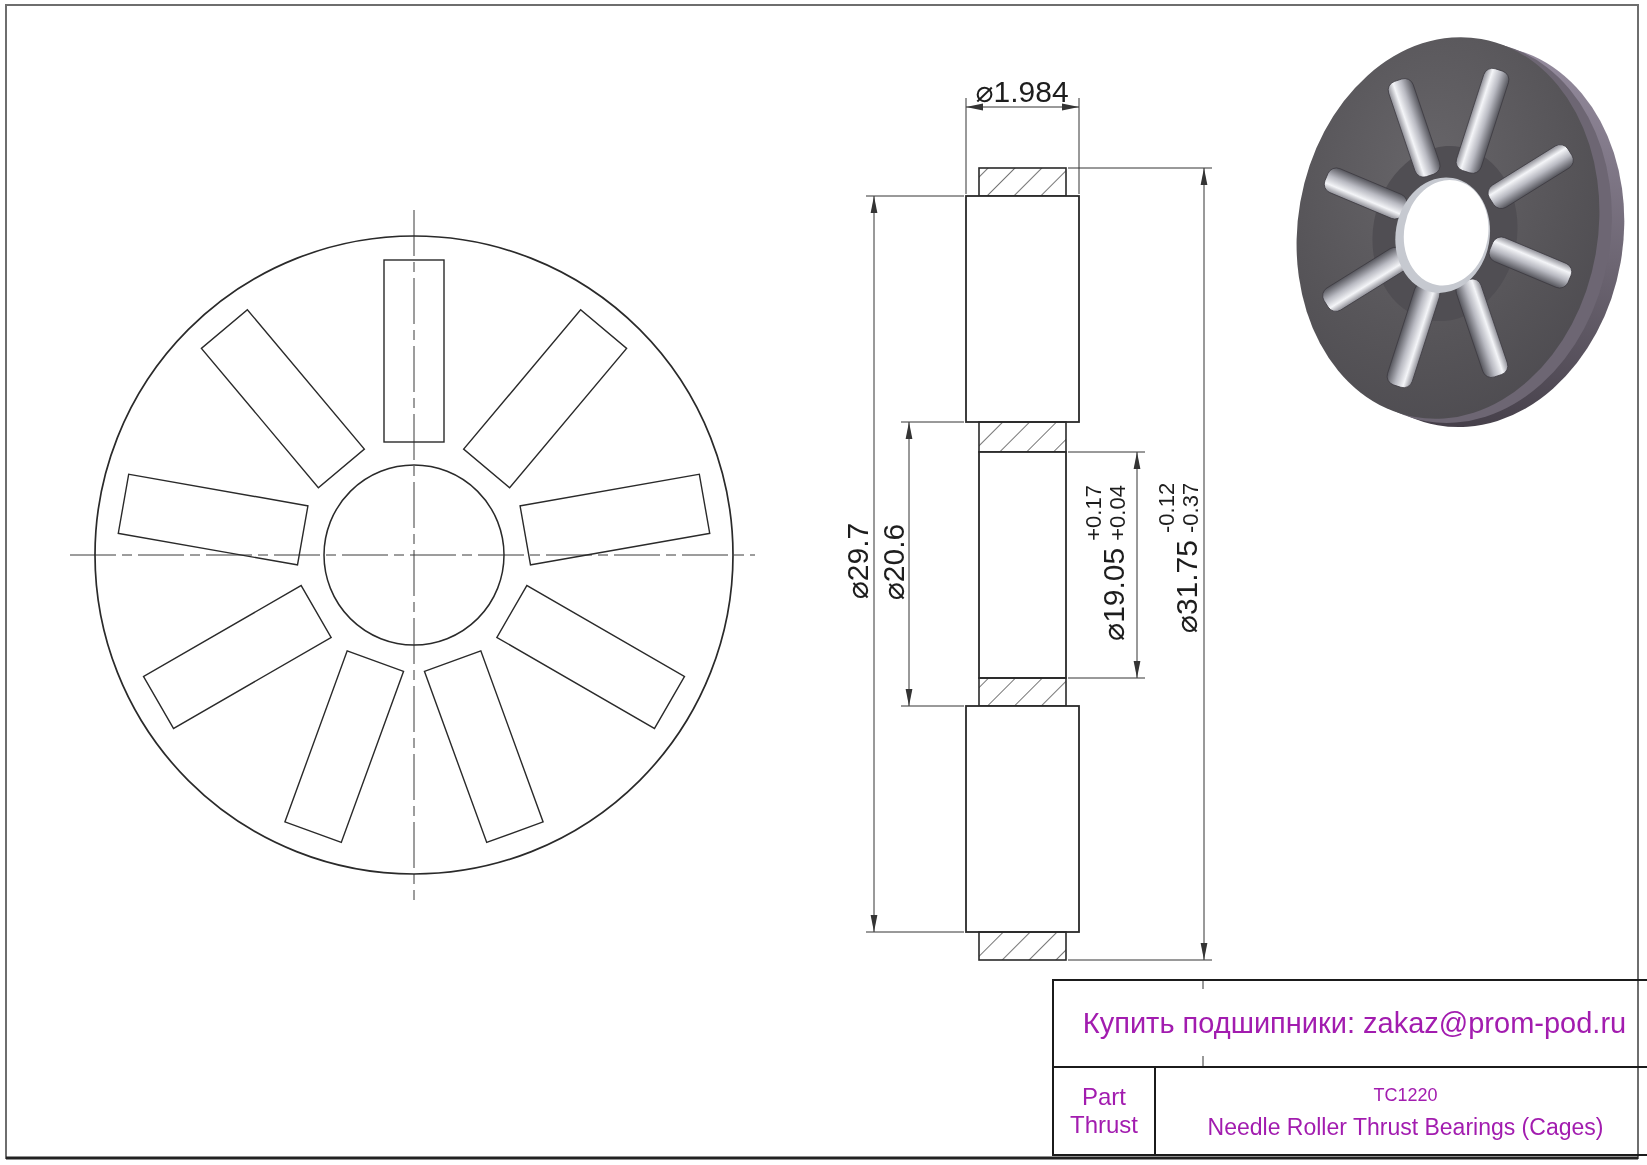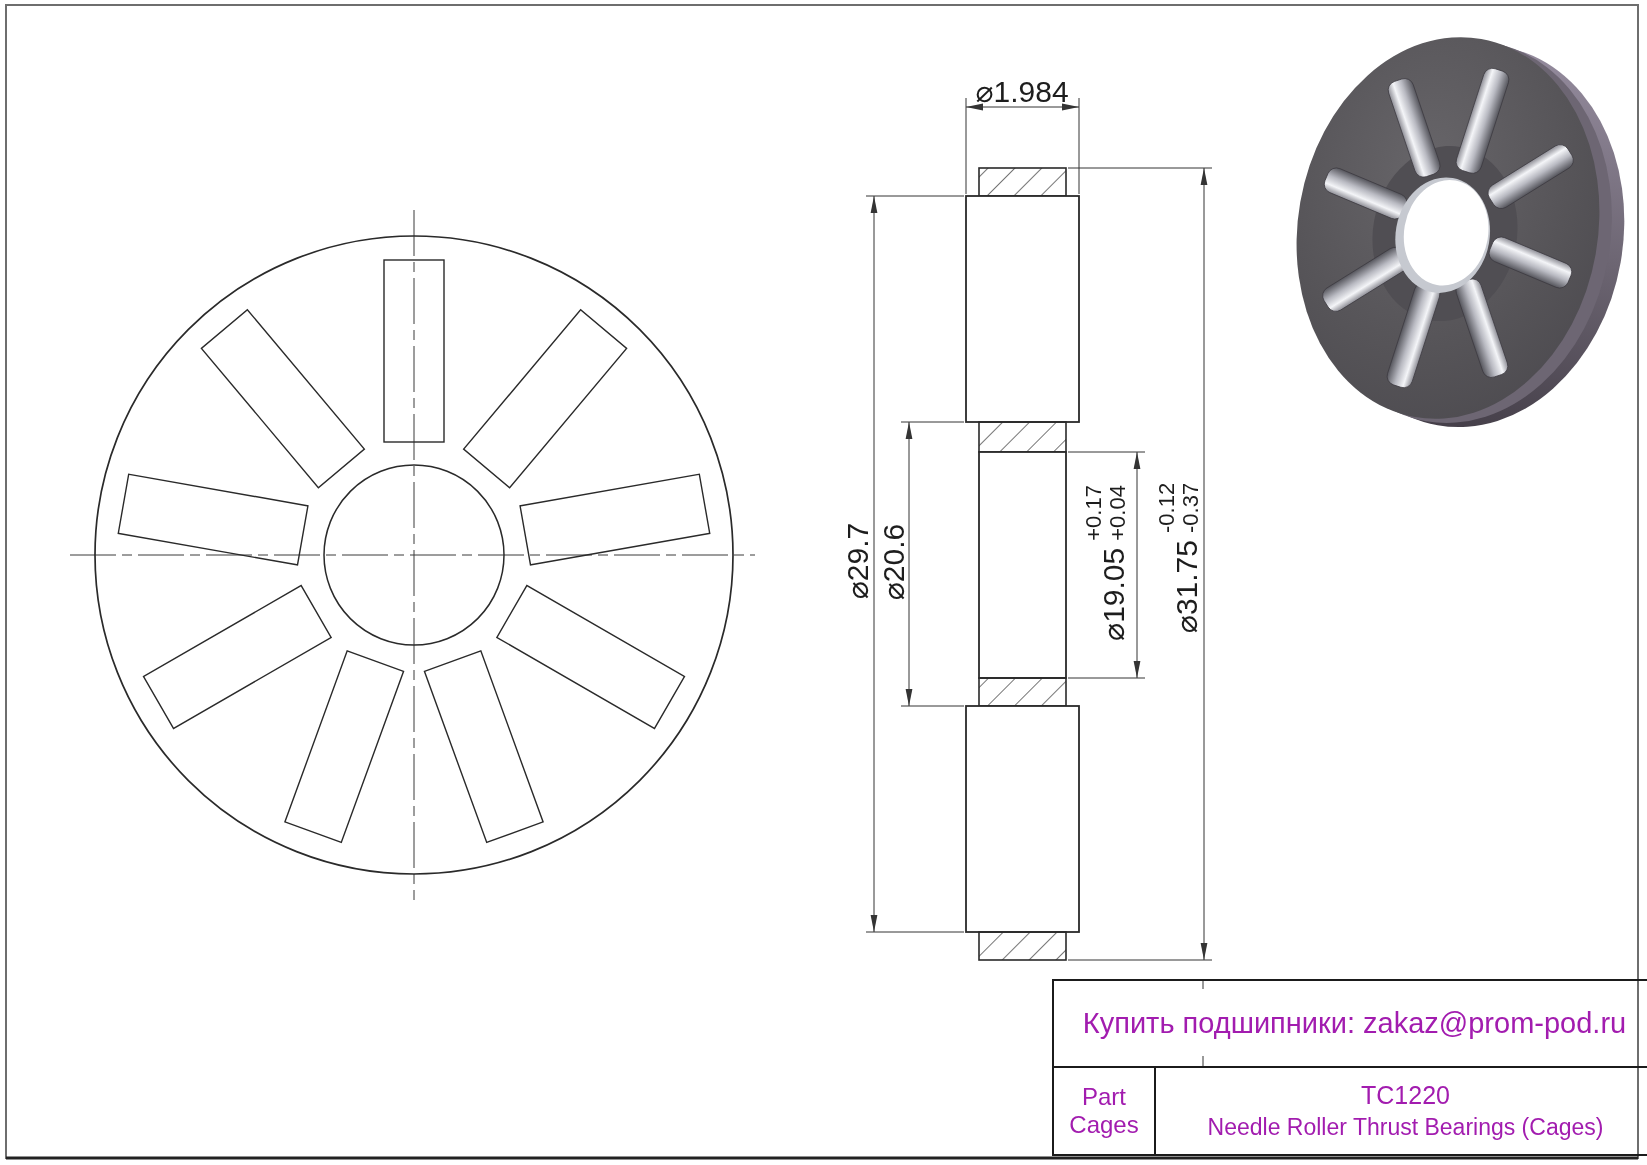--- a/index.html
+++ b/index.html
@@ -26,21 +26,21 @@
   }
   .tt-row2{flex:1;display:flex;min-height:0;}
   .tt-part-label{
     width:102px;border-right:2px solid #1b1b1b;box-sizing:border-box;
     display:flex;flex-direction:column;align-items:center;justify-content:center;
     font-size:24px;line-height:1.15;
   }
   .tt-part-value{
     flex:1;display:flex;flex-direction:column;align-items:center;justify-content:center;
   }
-  .tt-pn{font-size:25px;line-height:32px;}
+  .tt-pn{font-size:18px;line-height:32px;}
   .tt-desc{font-size:23px;line-height:32px;}
 </style>
 </head>
 <body>
 
 <div class="stage">
 
   <svg id="drawing-svg" width="1647" height="1165" viewBox="0 0 1647 1165">
       <defs>
         <pattern id="hatch" width="19" height="19" patternUnits="userSpaceOnUse" patternTransform="rotate(45)">
@@ -166,21 +166,21 @@
     </span>
   </div>
 
   <div class="title-table">
     <div class="tt-row1">
       <span>Купить подшипники: zakaz@prom-pod.ru</span>
     </div>
     <div class="tt-row2">
       <div class="tt-part-label">
         <span>Part</span>
-        <span>Cages</span>
+        <span>Thrust</span>
       </div>
       <div class="tt-part-value">
         <div class="tt-pn">TC1220</div>
         <div class="tt-desc">Needle Roller Thrust Bearings (Cages)</div>
       </div>
     </div>
   </div>
 
 </div>
 

